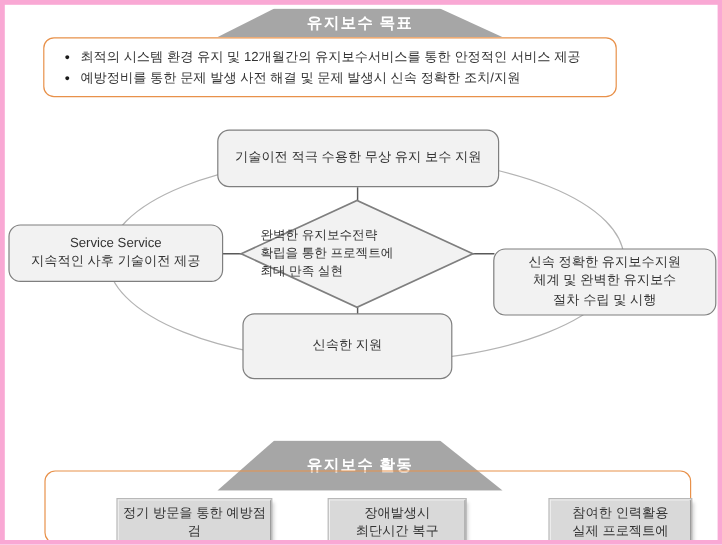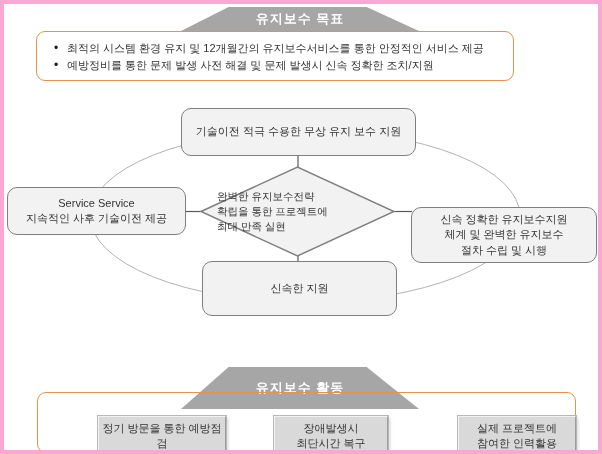--- a/index.html
+++ b/index.html
@@ -26,21 +26,21 @@
   .bullets li::before{content:"\2022";position:absolute;left:-13px;font-size:12px;color:#1a1a1a;}
   svg.wires{position:absolute;left:0;top:0;width:602px;height:454px;}
   .node{
     position:absolute;background:#f2f2f2;border:1.4px solid #7f7f7f;border-radius:10px;
     display:flex;flex-direction:column;align-items:center;justify-content:center;
     font-size:11px;line-height:15.5px;color:#333;text-align:center;box-sizing:border-box;
   }
   .node-top{left:177px;top:104px;width:235px;height:48px;}
   .node-left{left:3px;top:183px;width:179px;height:48px;}
   .node-right{left:407px;top:175px;width:186px;height:56px;margin-top:28px;}
-  .node-bottom{left:198px;top:257px;width:195px;height:55px;}
+  .node-bottom{left:198px;top:257px;width:175px;height:55px;}
   .diamond-text{
     position:absolute;left:213px;top:185px;width:161px;
     font-size:10.5px;line-height:15px;color:#333;
   }
   .u{text-underline-offset:2px;}
   .btn{
     position:absolute;top:412px;height:40px;background:#d9d9d9;
     border-top:1.5px solid #f2f2f2;border-left:1.5px solid #f2f2f2;
     border-bottom:1.5px solid #9c9c9c;border-right:1.5px solid #9c9c9c;
     outline:1px solid #b8b8b8;box-shadow:2px 2px 3px rgba(0,0,0,.18);
@@ -108,17 +108,17 @@
   <div class="orange-box act-box"></div>
 
   <div class="btn btn1">
     <div>정기 방문을 통한 예방점검</div>
   </div>
   <div class="btn btn2">
     <div>장애발생시</div>
     <div>최단시간 복구</div>
   </div>
   <div class="btn btn3">
+    <div>참여한 인력활용</div>
     <div>실제 프로젝트에</div>
-    <div>참여한 인력활용</div>
   </div>
 
 </div>
 
 </body></html>

